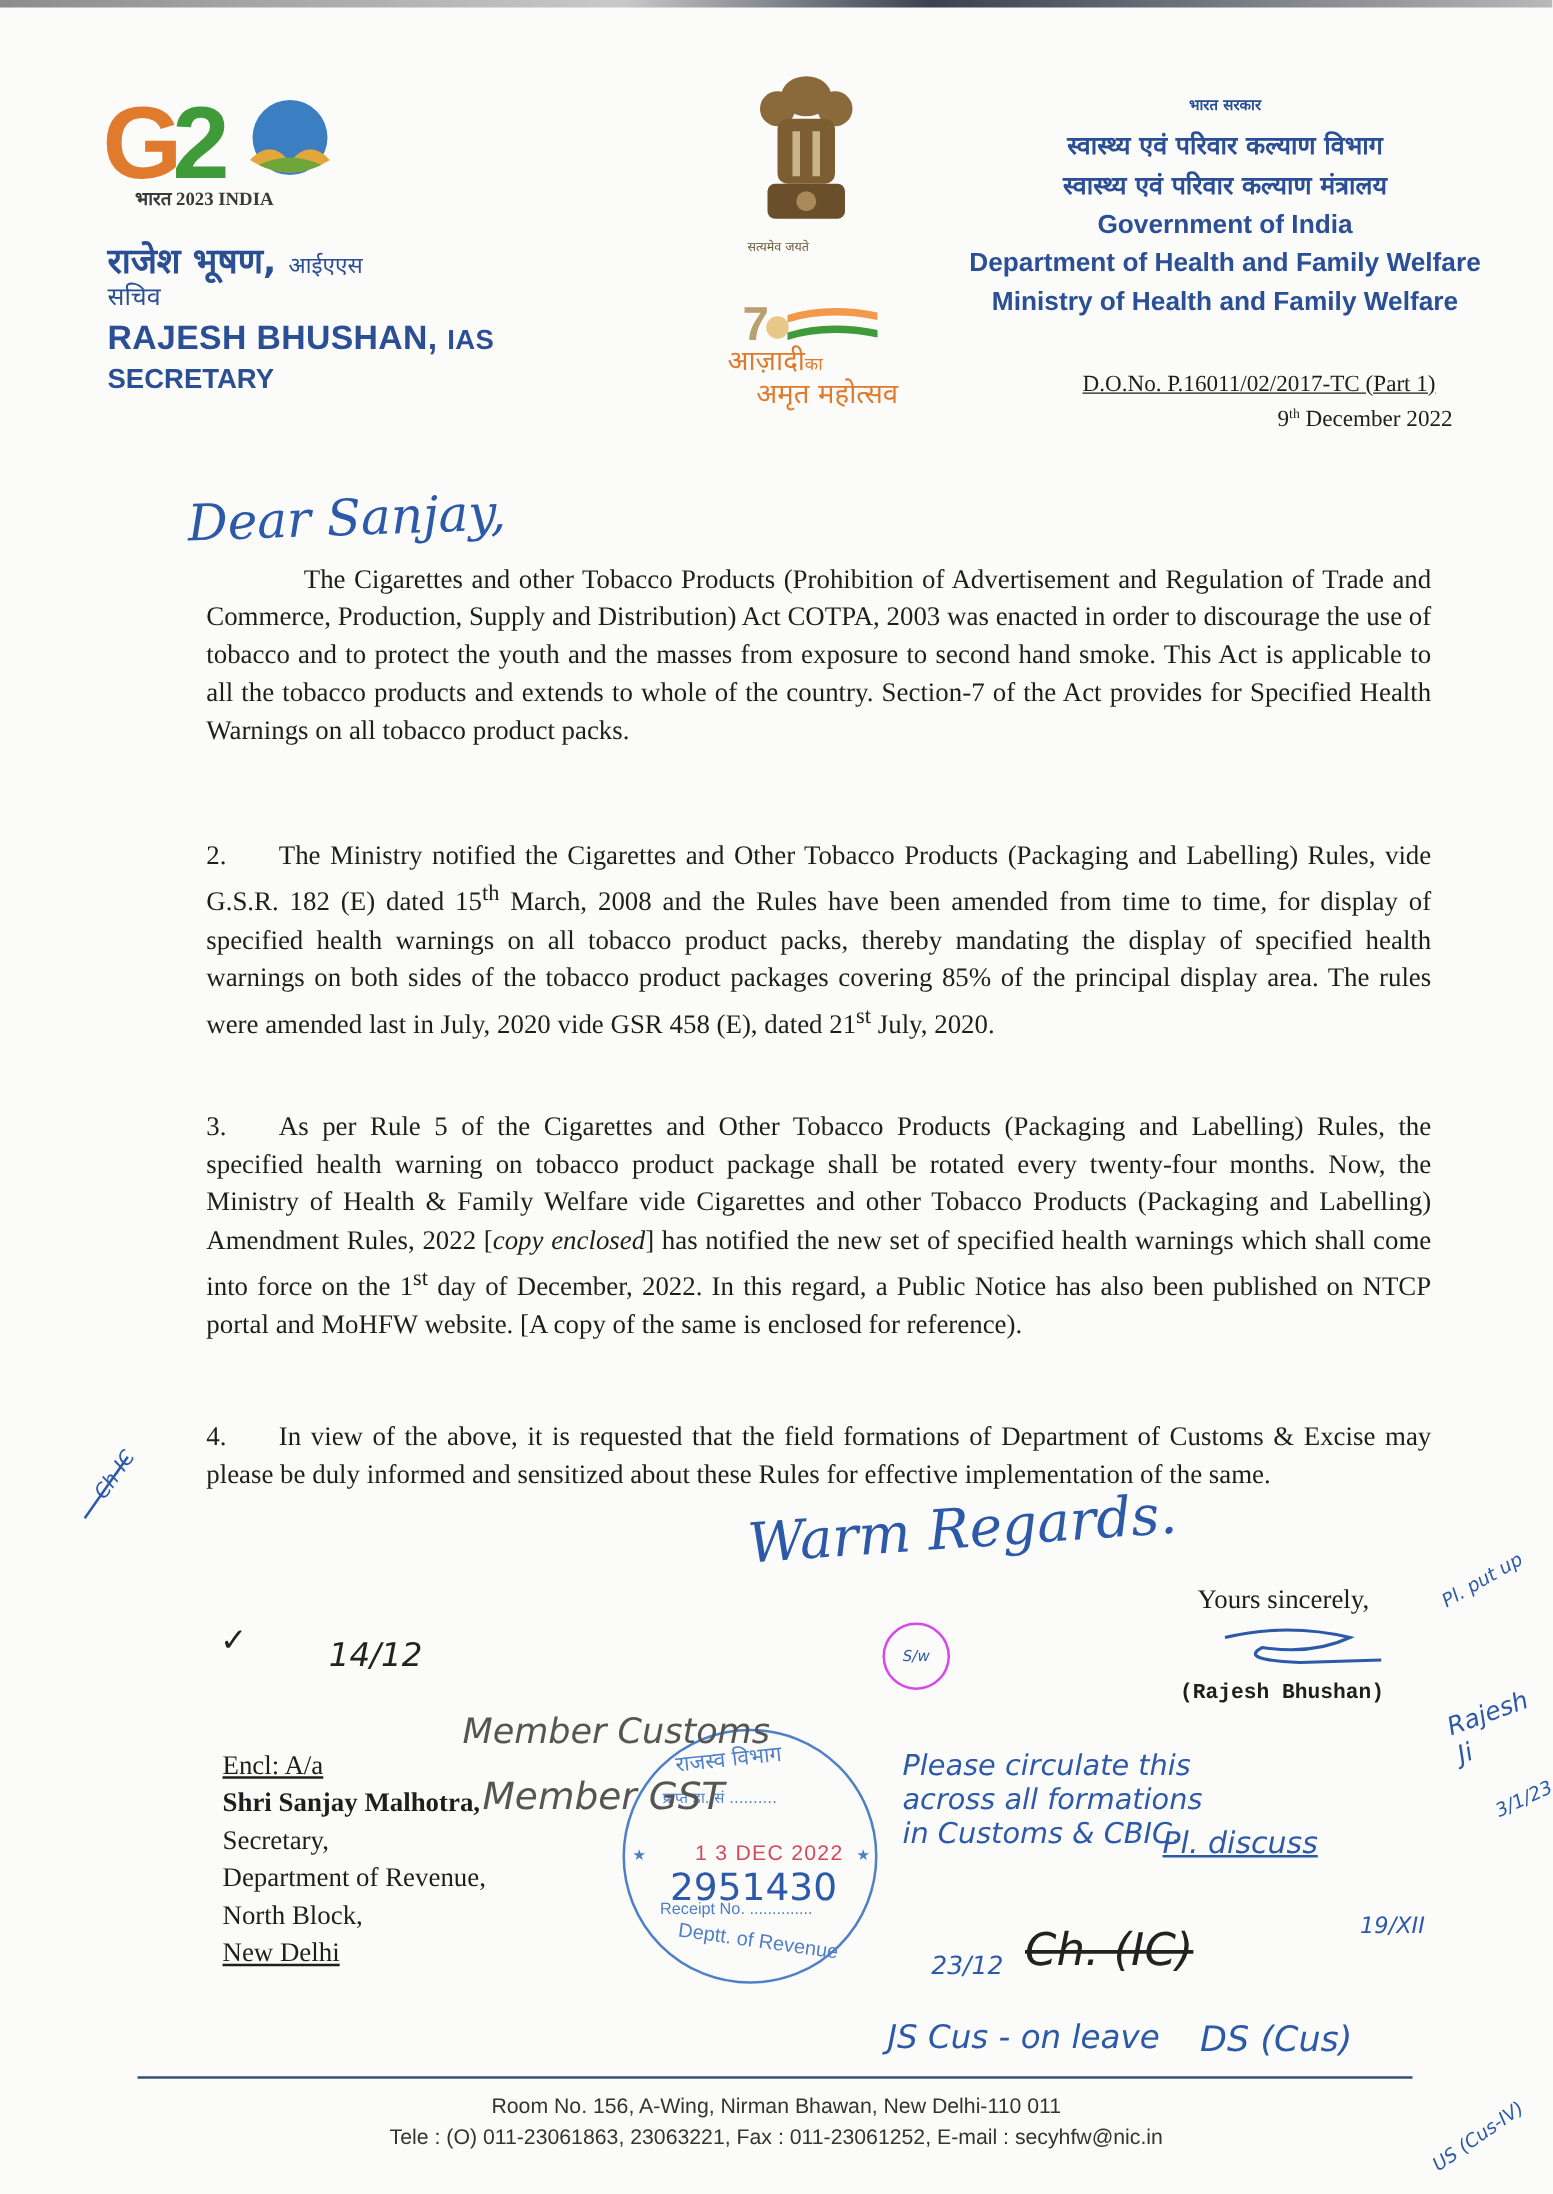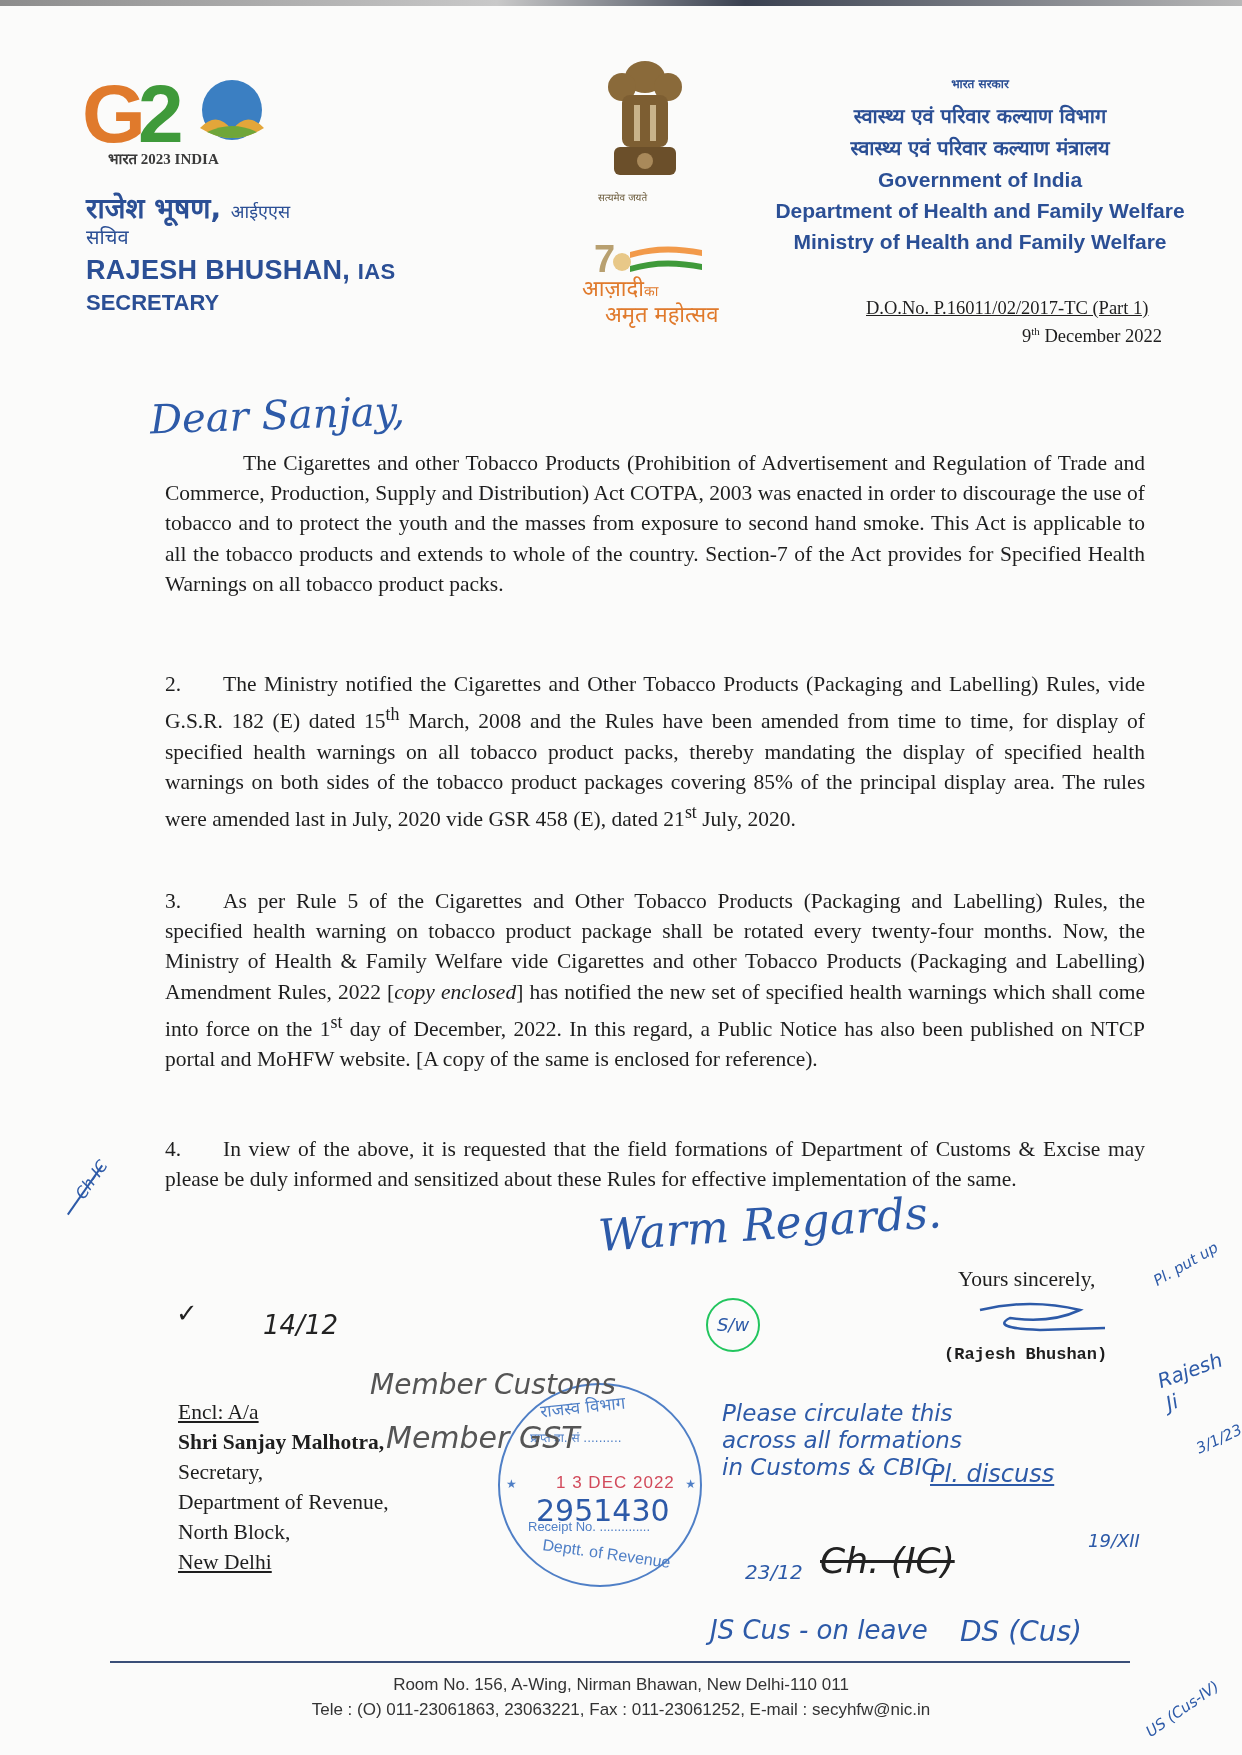--- a/index.html
+++ b/index.html
@@ -195,21 +195,21 @@
   <div class="stamp-rcpt">Receipt No. ..............</div>
   <div class="stamp-bottom">Deptt. of Revenue</div>
 </div>
 
 <div class="abs notes" style="left:70px; top:1170px; font-size:16px; transform:rotate(-55deg);">Ch-IC</div>
 <div class="abs" style="left:84px; top:1160px; width:2px; height:60px; background:#2d5aa8; transform:rotate(35deg);"></div>
 <div class="abs gray-hand" style="left:176px; top:1298px; font-size:26px; color:#222;">✓</div>
 <div class="abs gray-hand" style="left:234px; top:1310px; font-size:26px; color:#222;margin-left:29px;">14/12</div>
 <div class="abs gray-hand" style="left:370px; top:1368px; font-size:28px;">Member Customs</div>
 <div class="abs gray-hand" style="left:386px; top:1420px; font-size:30px;">Member GST</div>
-<div class="abs notes" style="left:706px; top:1298px; width:50px; height:50px; border:2px solid #22c55e; border-radius:50%; text-align:center; line-height:50px; font-size:18px;">S/w</div>
+<div class="abs notes" style="left:706px; top:1298px; width:50px; height:50px; border:2px solid #d946ef; border-radius:50%; text-align:center; line-height:50px; font-size:12px;">S/w</div>
 <div class="abs notes" style="left:722px; top:1400px; width:250px; font-size:23px; line-height:27px;">Please circulate this across all formations in Customs &amp; CBIC.</div>
 <div class="abs notes" style="left:745px; top:1560px; font-size:20px;">23/12</div>
 <div class="abs notes" style="left:820px; top:1540px; font-size:36px; color:#222; text-decoration:line-through;">Ch. (IC)</div>
 <div class="abs notes" style="left:930px; top:1460px; font-size:24px;text-decoration:underline;">Pl. discuss</div>
 <div class="abs notes" style="left:1088px; top:1530px; font-size:18px;">19/XII</div>
 <div class="abs notes" style="left:710px; top:1615px; font-size:26px;">JS Cus - on leave</div>
 <div class="abs notes" style="left:960px; top:1615px; font-size:28px;">DS (Cus)</div>
 <div class="abs notes" style="left:1150px; top:1255px; font-size:15px; transform:rotate(-30deg);">Pl. put up</div>
 <div class="abs notes" style="left:1160px; top:1355px; font-size:20px; transform:rotate(-20deg);">Rajesh Ji</div>
 <div class="abs notes" style="left:1195px; top:1430px; font-size:15px; transform:rotate(-25deg);">3/1/23</div>

